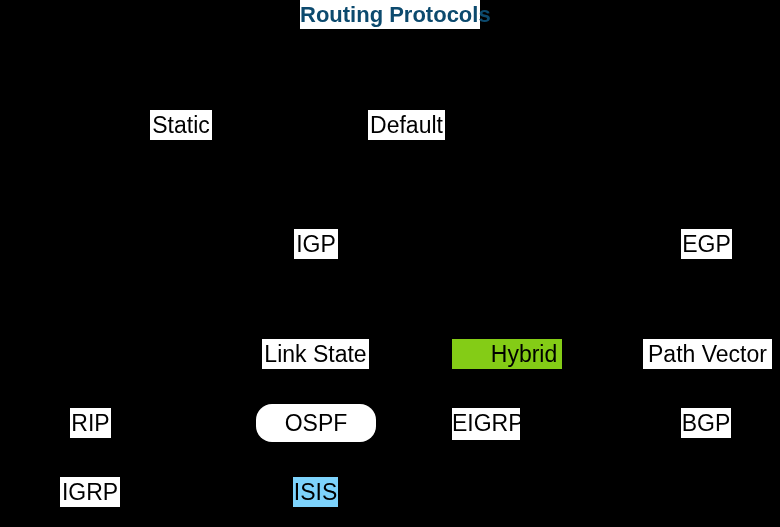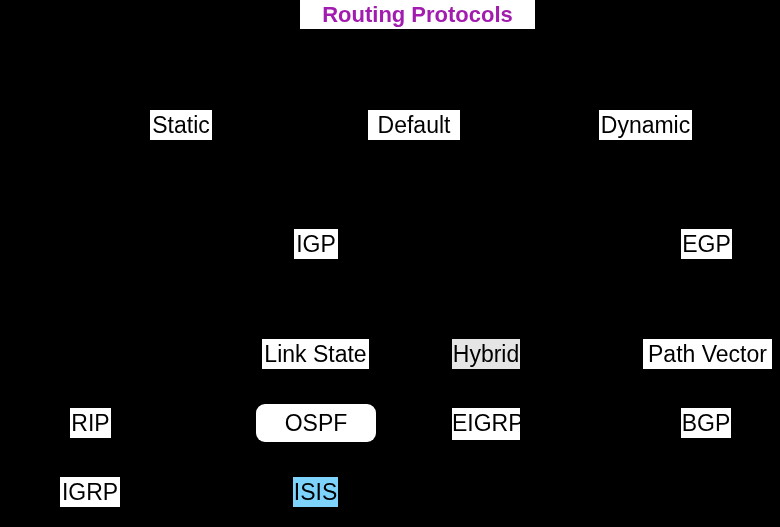--- a/index.html
+++ b/index.html
@@ -29,38 +29,37 @@
   }
   .node.title {
     color: #00a000;
     font-weight: bold;
     font-size: 22px;
     line-height: 29px;
     height: 29px;
     letter-spacing: 0px;
   }
   .node.selected {
-    border-radius: 9px;
+    border-radius: 16px;
     height: 38px;
     line-height: 38px;
     font-size: 23px;
   }
 </style>
 </head>
 <body>
 
 <div id="canvas" style="width: 780px; height: 527px; background: rgb(0, 0, 0);">
-    <div class="node title" style="left: 300px; top: 0px; width: 235px; height: 29px; line-height: 29px; background: rgb(255, 255, 255); color: #a21caf;">Routing Protocols</div>
+    <div class="node title" style="left: 300px; top: 0px; width: 180px; height: 29px; line-height: 29px; background: rgb(255, 255, 255); color: #0c4a6e;">Routing Protocols</div>
     <div class="node" style="left: 150px; top: 110px; width: 62px; height: 30px; line-height: 30px; background: rgb(255, 255, 255); color: rgb(0, 0, 0);">Static</div>
-    <div class="node" style="left: 368px; top: 110px; width: 92px; height: 30px; line-height: 30px; background: rgb(255, 255, 255); color: rgb(0, 0, 0);">Default</div>
-    <div class="node" style="left: 599px; top: 110px; width: 93px; height: 30px; line-height: 30px; background: rgb(255, 255, 255); color: rgb(0, 0, 0);">Dynamic</div>
+    <div class="node" style="left: 368px; top: 110px; width: 77px; height: 30px; line-height: 30px; background: rgb(255, 255, 255); color: rgb(0, 0, 0);">Default</div>
     <div class="node" style="left: 294px; top: 229px; width: 44px; height: 30px; line-height: 30px; background: rgb(255, 255, 255); color: rgb(0, 0, 0); text-align: center;">IGP</div>
     <div class="node" style="left: 681px; top: 229px; width: 51px; height: 30px; line-height: 30px; background: rgb(255, 255, 255); color: rgb(0, 0, 0); text-align: center;">EGP</div>
     <div class="node" style="left: 262px; top: 339px; width: 107px; height: 30px; line-height: 30px; background: rgb(255, 255, 255); color: rgb(0, 0, 0);">Link State</div>
-    <div class="node" style="left: 452px; top: 339px; width: 68px; height: 30px; line-height: 30px; background: #e5e5e5; color: rgb(0, 0, 0);">Hybrid</div>
+    <div class="node" style="left: 452px; top: 339px; width: 76px; height: 30px; line-height: 30px; background: #84cc16; color: rgb(0, 0, 0); padding-left: 34px;">Hybrid</div>
     <div class="node" style="left: 643px; top: 339px; width: 129px; height: 30px; line-height: 30px; background: rgb(255, 255, 255); color: rgb(0, 0, 0);">Path Vector</div>
     <div class="node" style="left: 70px; top: 408px; width: 41px; height: 30px; line-height: 30px; background: rgb(255, 255, 255); color: rgb(0, 0, 0);">RIP</div>
     <div class="node selected" style="left: 256px; top: 404px; width: 120px; height: 38px; line-height: 38px; background: rgb(255, 255, 255); color: rgb(0, 0, 0);">OSPF</div>
     <div class="node" style="left: 452px; top: 408px; width: 68px; height: 32px; line-height: 30px; background: rgb(255, 255, 255); color: rgb(0, 0, 0);">EIGRP</div>
     <div class="node" style="left: 681px; top: 408px; width: 50px; height: 30px; line-height: 30px; background: rgb(255, 255, 255); color: rgb(0, 0, 0);">BGP</div>
     <div class="node" style="left: 60px; top: 477px; width: 60px; height: 30px; line-height: 30px; background: rgb(255, 255, 255); color: rgb(0, 0, 0);">IGRP</div>
     <div class="node" style="left: 293px; top: 477px; width: 45px; height: 30px; line-height: 30px; background: #7dd3fc; color: rgb(0, 0, 0);">ISIS</div>
   </div>
 
 </body></html>

